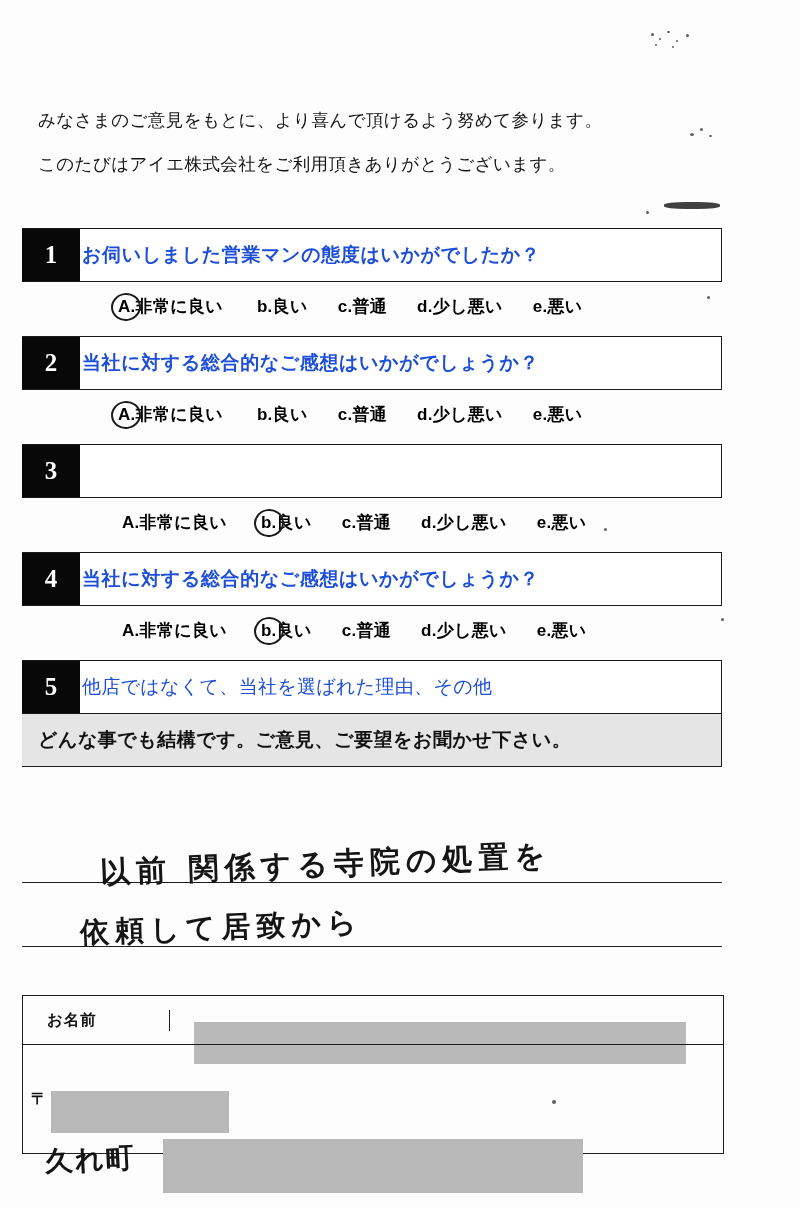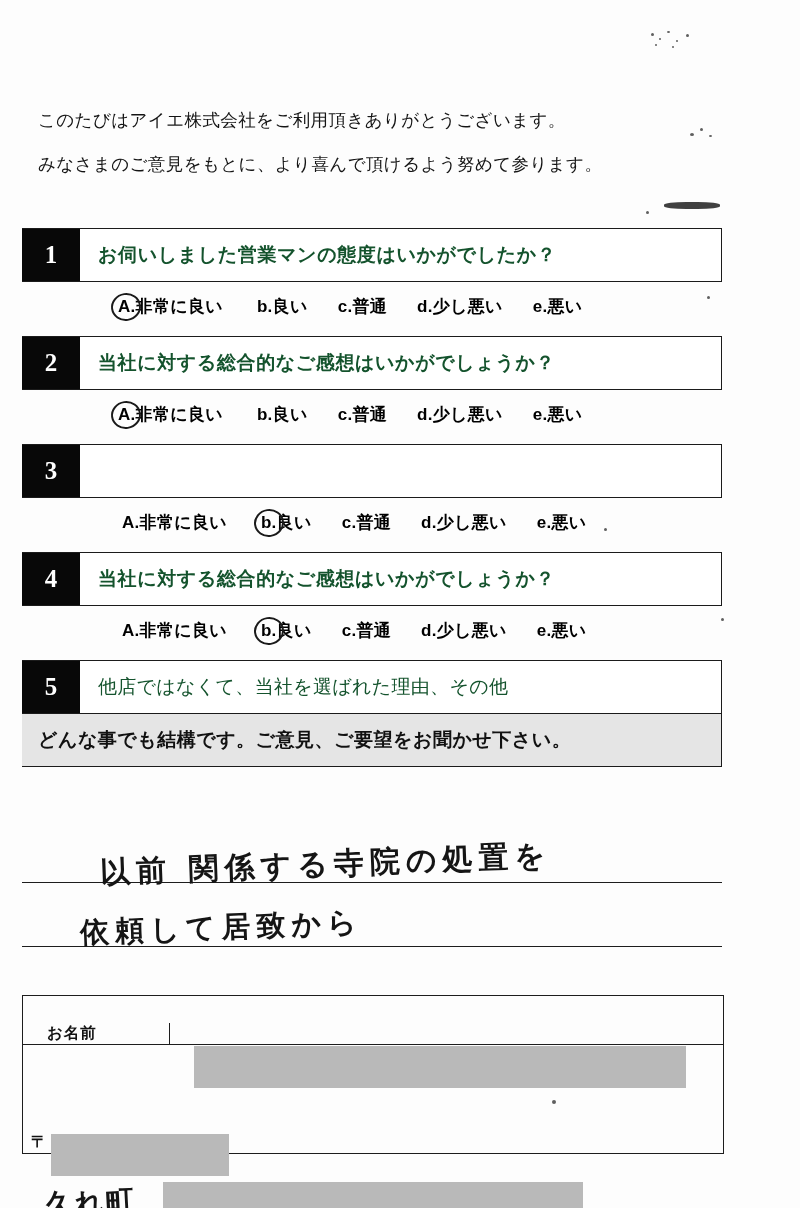--- a/index.html
+++ b/index.html
@@ -66,25 +66,25 @@
     font-weight: 600;
     display: flex;
     align-items: center;
     justify-content: center;
     font-family: "Liberation Serif", "DejaVu Serif", serif;
   }
   .q-text {
     flex: 1;
     display: flex;
     align-items: center;
-    padding-left: 18px;
+    padding-left: 2px;
     font-size: 19px;
     font-weight: 700;
     letter-spacing: 0.6px;
-    color: #14532d;
+    color: #1d4ed8;
   }
   .q-text.thin { font-weight: 500; letter-spacing: 0.3px; }
 
   
   .q-row-cont {
     height: 52px;
     border: 1.6px solid #1b1b1b;
     border-top: none;
     border-left: none;
     display: flex;
@@ -167,21 +167,21 @@
   .info-table {
     position: absolute;
     left: 22px;
     top: 995px;
     width: 700px;
     border: 1.5px solid #1d1d1d;
   }
   .info-row {
     display: flex;
     height: 48px;
-    align-items: flex-end;
+    align-items: center;
     position: relative;
   }
   .info-row + .info-row { border-top: 1.5px solid #1d1d1d; }
   .info-row.tall { height: 108px; }
   .info-label {
     width: 122px;
     min-width: 122px;
     display: flex;
     align-items: center;
     padding-left: 24px;
@@ -267,22 +267,22 @@
   <div class="speckle" style="left:612px; top:238px; width:3px; height:3px;"></div>
   <div class="speckle" style="left:622px; top:246px; width:2px; height:2px;"></div>
   <div class="speckle" style="left:707px; top:296px; width:3px; height:3px;"></div>
   <div class="speckle" style="left:661px; top:350px; width:3px; height:3px;"></div>
   <div class="speckle" style="left:671px; top:356px; width:2px; height:2px;"></div>
   <div class="speckle" style="left:604px; top:528px; width:3px; height:3px;"></div>
   <div class="speckle" style="left:721px; top:618px; width:3px; height:3px;"></div>
   <div class="speckle" style="left:552px; top:1100px; width:4px; height:4px;"></div>
 
   <div class="intro">
+    <div class="intro-line">みなさまのご意見をもとに、より喜んで頂けるよう努めて参ります。</div>
     <div class="intro-line">このたびはアイエ株式会社をご利用頂きありがとうございます。</div>
-    <div class="intro-line">みなさまのご意見をもとに、より喜んで頂けるよう努めて参ります。</div>
   </div>
 
   <div class="questions">
 
     <div class="q-block">
       <div class="q-row">
         <div class="q-num">1</div>
         <div class="q-text">お伺いしました営業マンの態度はいかがでしたか？</div>
       </div>
       <div class="answers indent-a">

